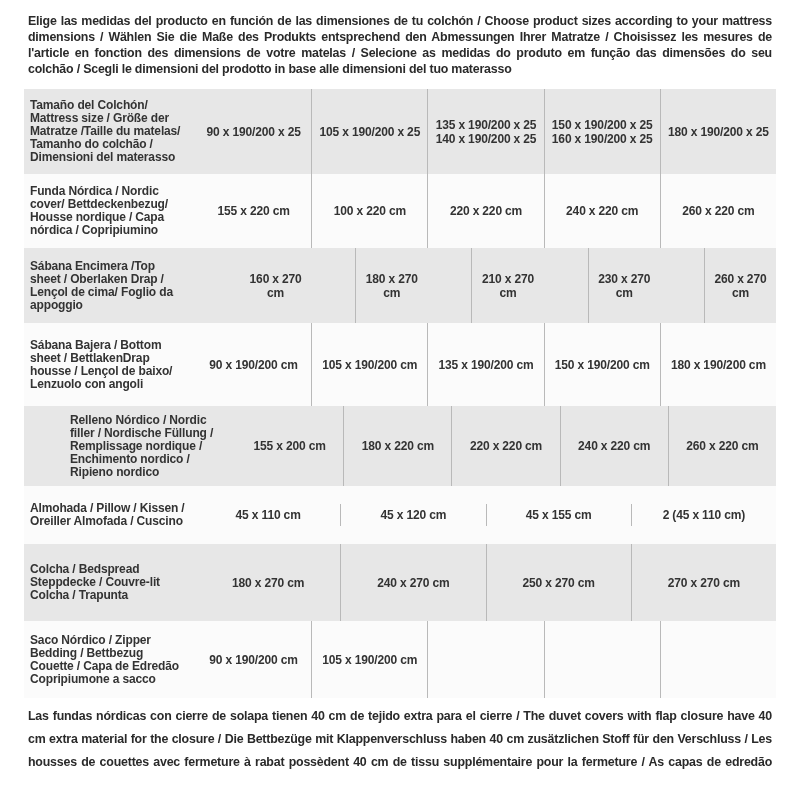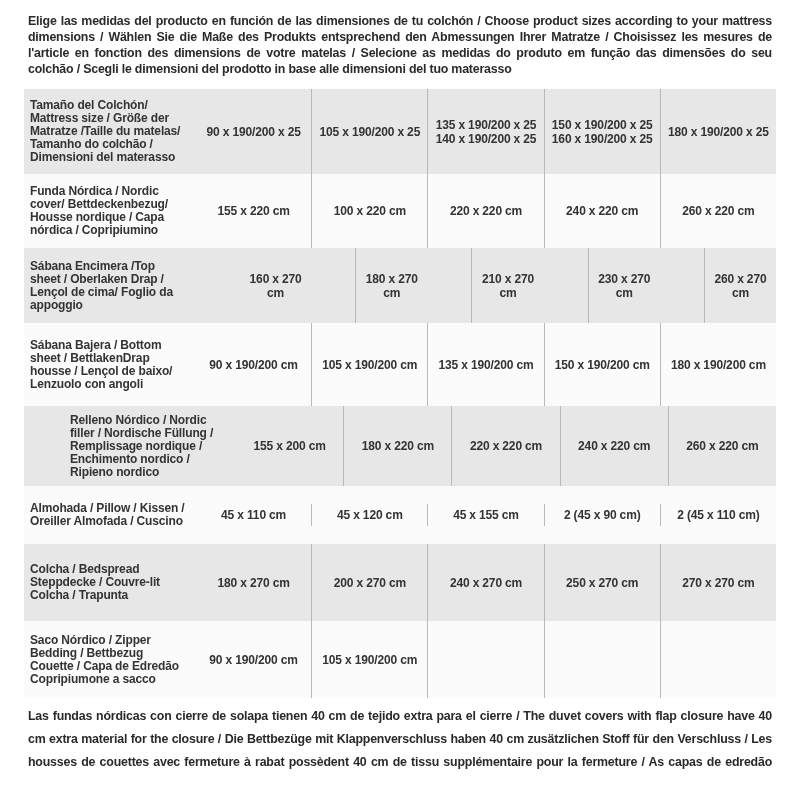--- a/index.html
+++ b/index.html
@@ -128,28 +128,26 @@
       <div class="cell value">220 x 220 cm</div>
       <div class="cell value">240 x 220 cm</div>
       <div class="cell value">260 x 220 cm</div>
     </div>
 
     <div class="row white r6">
       <div class="cell label">Almohada  / Pillow / Kissen / Oreiller Almofada / Cuscino</div>
       <div class="cell value">45 x 110 cm</div>
       <div class="cell value">45 x 120 cm</div>
       <div class="cell value">45 x 155 cm</div>
-      <div class="cell value">2 (45 x 90 cm)</div>
       <div class="cell value">2 (45 x 110 cm)</div>
     </div>
 
     <div class="row gray r7">
       <div class="cell label">Colcha / Bedspread Steppdecke / Couvre-lit Colcha / Trapunta</div>
       <div class="cell value">180 x 270 cm</div>
-      <div class="cell value">200 x 270 cm</div>
       <div class="cell value">240 x 270 cm</div>
       <div class="cell value">250 x 270 cm</div>
       <div class="cell value">270 x 270 cm</div>
     </div>
 
     <div class="row white r8">
       <div class="cell label">Saco Nórdico / Zipper Bedding / Bettbezug Couette  / Capa de Edredão Copripiumone a sacco</div>
       <div class="cell value">90 x 190/200 cm</div>
       <div class="cell value">105 x 190/200 cm</div>
       <div class="cell value"></div>

